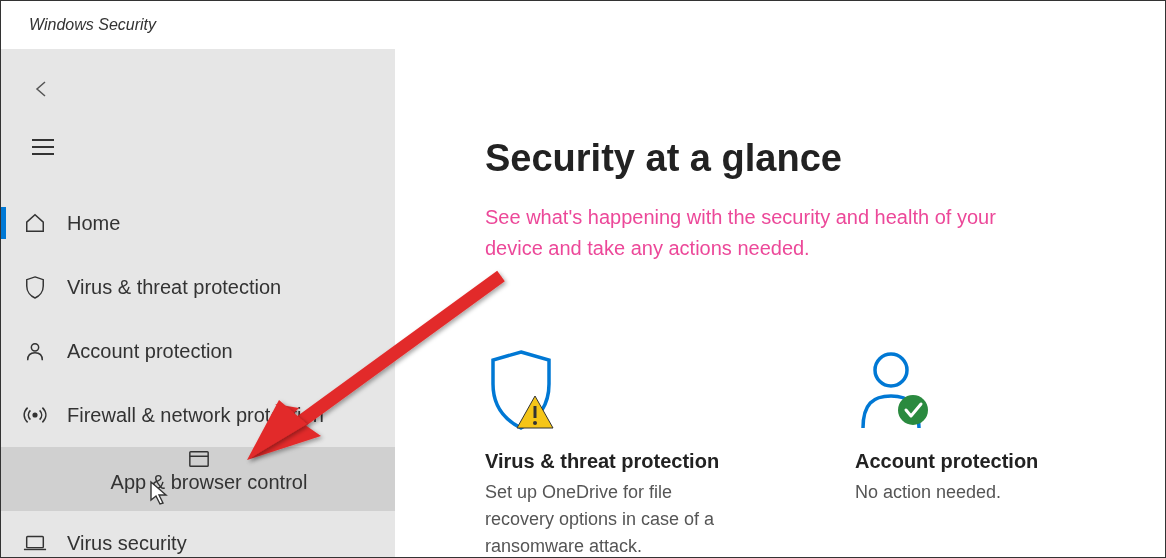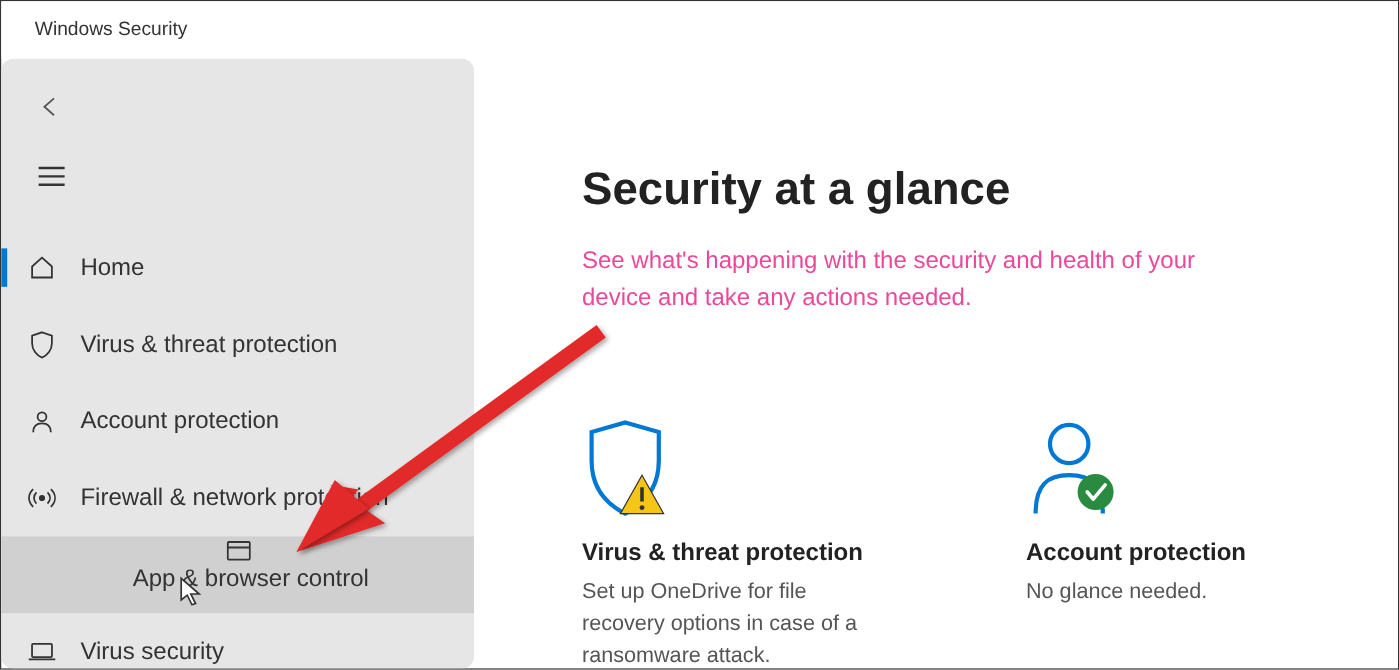--- a/index.html
+++ b/index.html
@@ -17,31 +17,31 @@
       position: relative;
     }
     .titlebar {
       height: 48px;
       display: flex;
       align-items: center;
       padding-left: 28px;
       font-size: 16px;
       color: #333;
       background: #fff;
+      font-style: italic;
     }
     .container {
       display: flex;
       height: calc(100% - 48px);
     }
     .sidebar {
       width: 452px;
       background: #e6e6e6;
       display: flex;
       flex-direction: column;
-      border-radius: 10px;
     }
     .sidebar-top {
       padding: 20px 0 12px 22px;
     }
     .back-btn {
       width: 40px;
       height: 40px;
       display: flex;
       align-items: center;
       justify-content: center;
@@ -250,21 +250,21 @@
       <div class="tile">
         <div class="tile-icon">
           <svg width="80" height="86" viewBox="0 0 80 86">
             <circle cx="36" cy="22" r="16" fill="none" stroke="#0078d4" stroke-width="3.5"></circle>
             <path d="M8 80 C8 56 18 48 36 48 C54 48 64 56 64 80" fill="none" stroke="#0078d4" stroke-width="3.5"></path>
             <circle cx="58" cy="62" r="15" fill="#2a8a3f"></circle>
             <path d="M51 62 L56 68 L66 56" fill="none" stroke="#fff" stroke-width="3" stroke-linecap="round" stroke-linejoin="round"></path>
           </svg>
         </div>
         <div class="tile-title">Account protection</div>
-        <div class="tile-desc">No glance needed.</div>
+        <div class="tile-desc">No action needed.</div>
       </div>
     </div>
   </div>
 </div>
 
 <svg class="arrow-annotation" width="280" height="200" viewBox="0 0 280 200">
   <defs>
     <filter id="shadow" x="-20%" y="-20%" width="140%" height="140%">
       <feDropShadow dx="2" dy="2" stdDeviation="2" flood-opacity="0.35"></feDropShadow>
     </filter>

